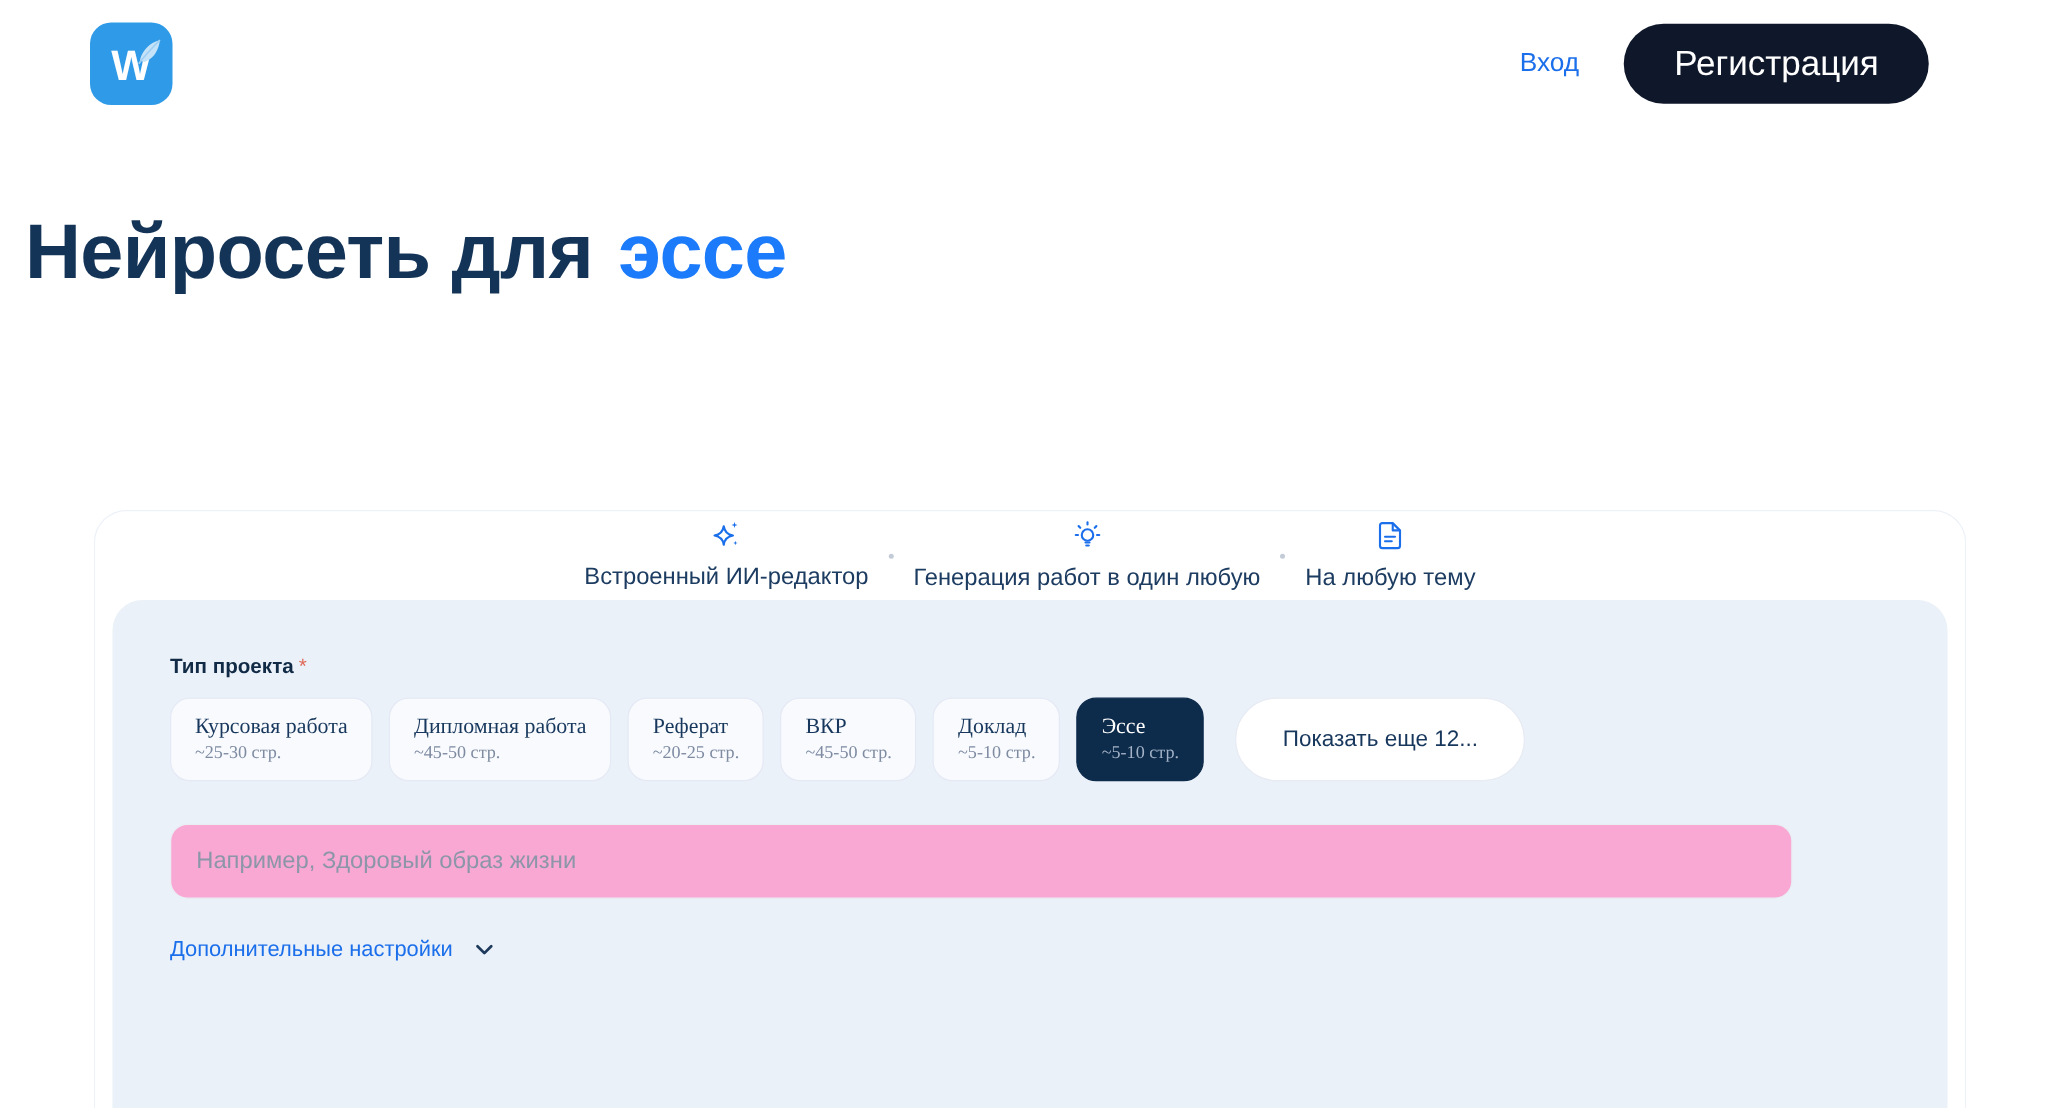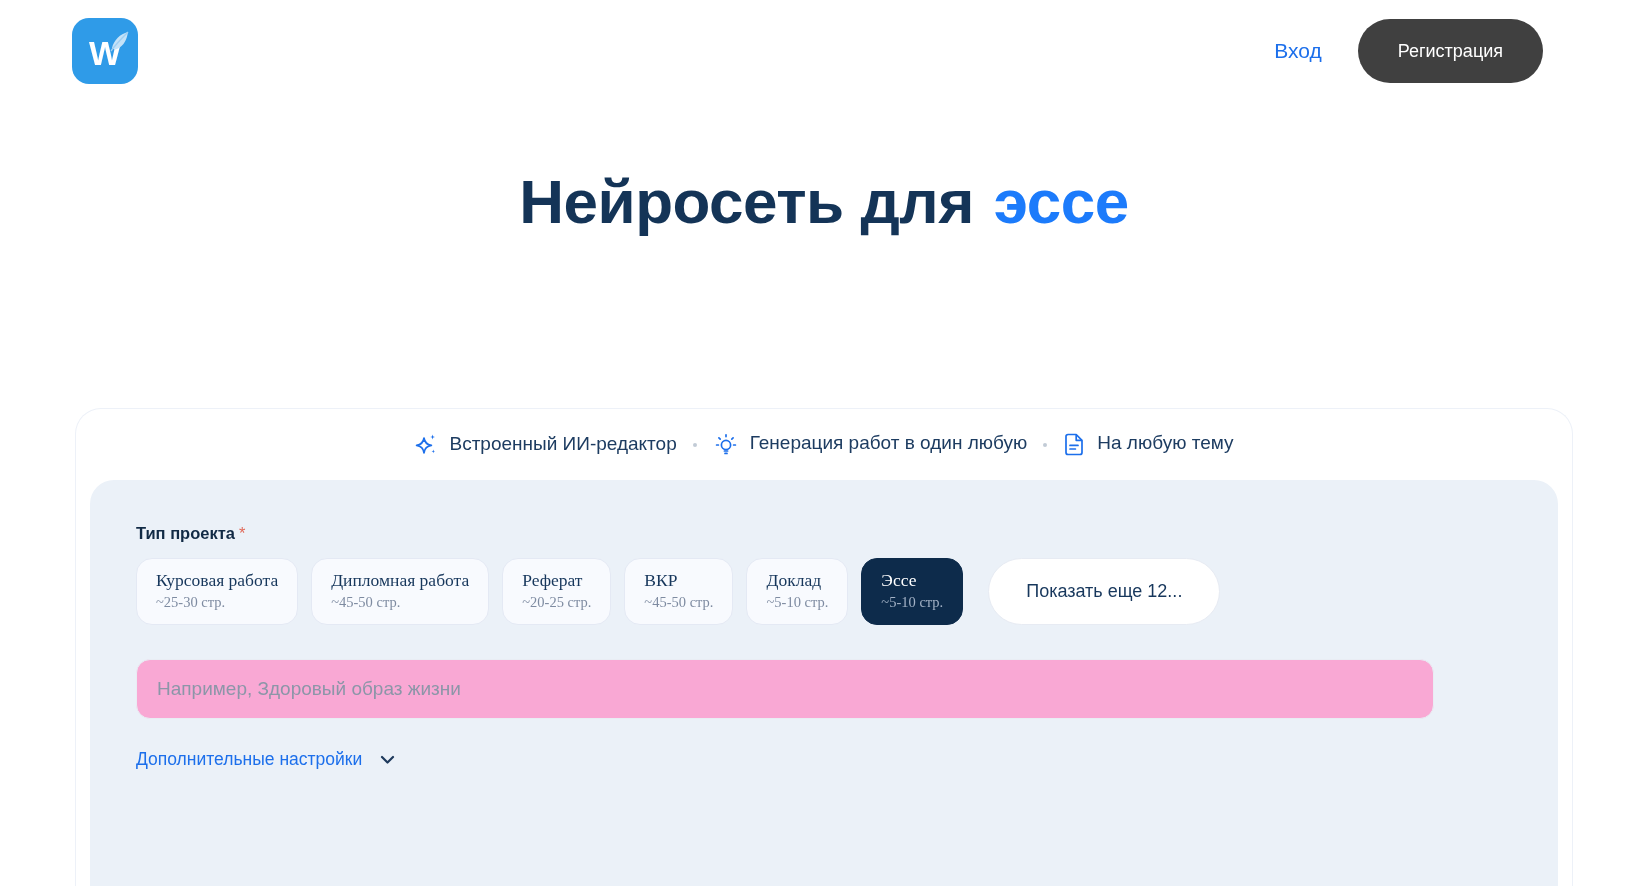--- a/index.html
+++ b/index.html
@@ -10,38 +10,38 @@
   .top-bar { display: flex; justify-content: space-between; align-items: center;
     padding: 18px 105px 0 72px; }
   .logo { width: 66px; height: 66px; border-radius: 17px; background: #2F9BE8;
     position: relative; display: flex; align-items: center; justify-content: center;
     cursor: pointer; }
   .logo-w { color: #ffffff; font-size: 34px; font-weight: bold; margin-top: 4px; }
   .logo-feather { position: absolute; top: 12px; right: 8px; }
   .header-right { display: flex; align-items: center; gap: 36px; }
   .login-link { color: #1C6FEB; font-size: 21px; font-weight: 500; text-decoration: none;
     cursor: pointer; }
-  .signup-btn { background: #404040; color: #ffffff; border: none; border-radius: 33px;
-    height: 64px; padding: 0 40px; font-size: 18px; font-weight: 500; cursor: pointer;
+  .signup-btn { background: #0f172a; color: #ffffff; border: none; border-radius: 33px;
+    height: 64px; padding: 0 40px; font-size: 28px; font-weight: 500; cursor: pointer;
     font-family: inherit; }
 
   
-  .hero { text-align: center; margin-top: 82px; }
+  .hero { margin-top: 82px; margin-left: 20px; }
   .hero h1 { font-size: 62px; font-weight: 700; color: #143457; letter-spacing: -0.5px; }
   .hero h1 .hl { color: #1C7BFB; margin-left: 20px; }
   .hero-subtitle { margin: 30px auto 0; max-width: 1390px; font-size: 24px;
     line-height: 38px; color: #68778C; font-weight: 400; }
 
   
   .card { position: absolute; left: 75px; top: 408px; width: 1498px; height: 520px;
     background: #ffffff; border: 1px solid #EDF1F8; border-radius: 26px 26px 0 0;
     border-bottom: none; }
   .features-row { height: 71px; display: flex; align-items: center; justify-content: center;
     gap: 12px; }
-  .feature { display: flex; gap: 11px; }
+  .feature { display: flex; align-items: center; gap: 11px; flex-direction: column; }
   .feature-label { color: #1D3C61; font-size: 19px; font-weight: 500; }
   .sep-dot { width: 4px; height: 4px; border-radius: 50%; background: #C2CBD6; margin: 0 4px; }
 
   
   .panel { position: absolute; left: 14px; right: 14px; top: 71px; height: 500px;
     background: #EBF1F8; border-radius: 24px; padding: 44px 46px 0 46px; }
   .field-label { font-size: 16.5px; font-weight: 700; color: #112A45; }
   .req-mark { color: #E06A5A; margin-left: 4px; font-weight: 500; }
 
   .types-row { display: flex; align-items: stretch; gap: 13px; margin-top: 15px; }

